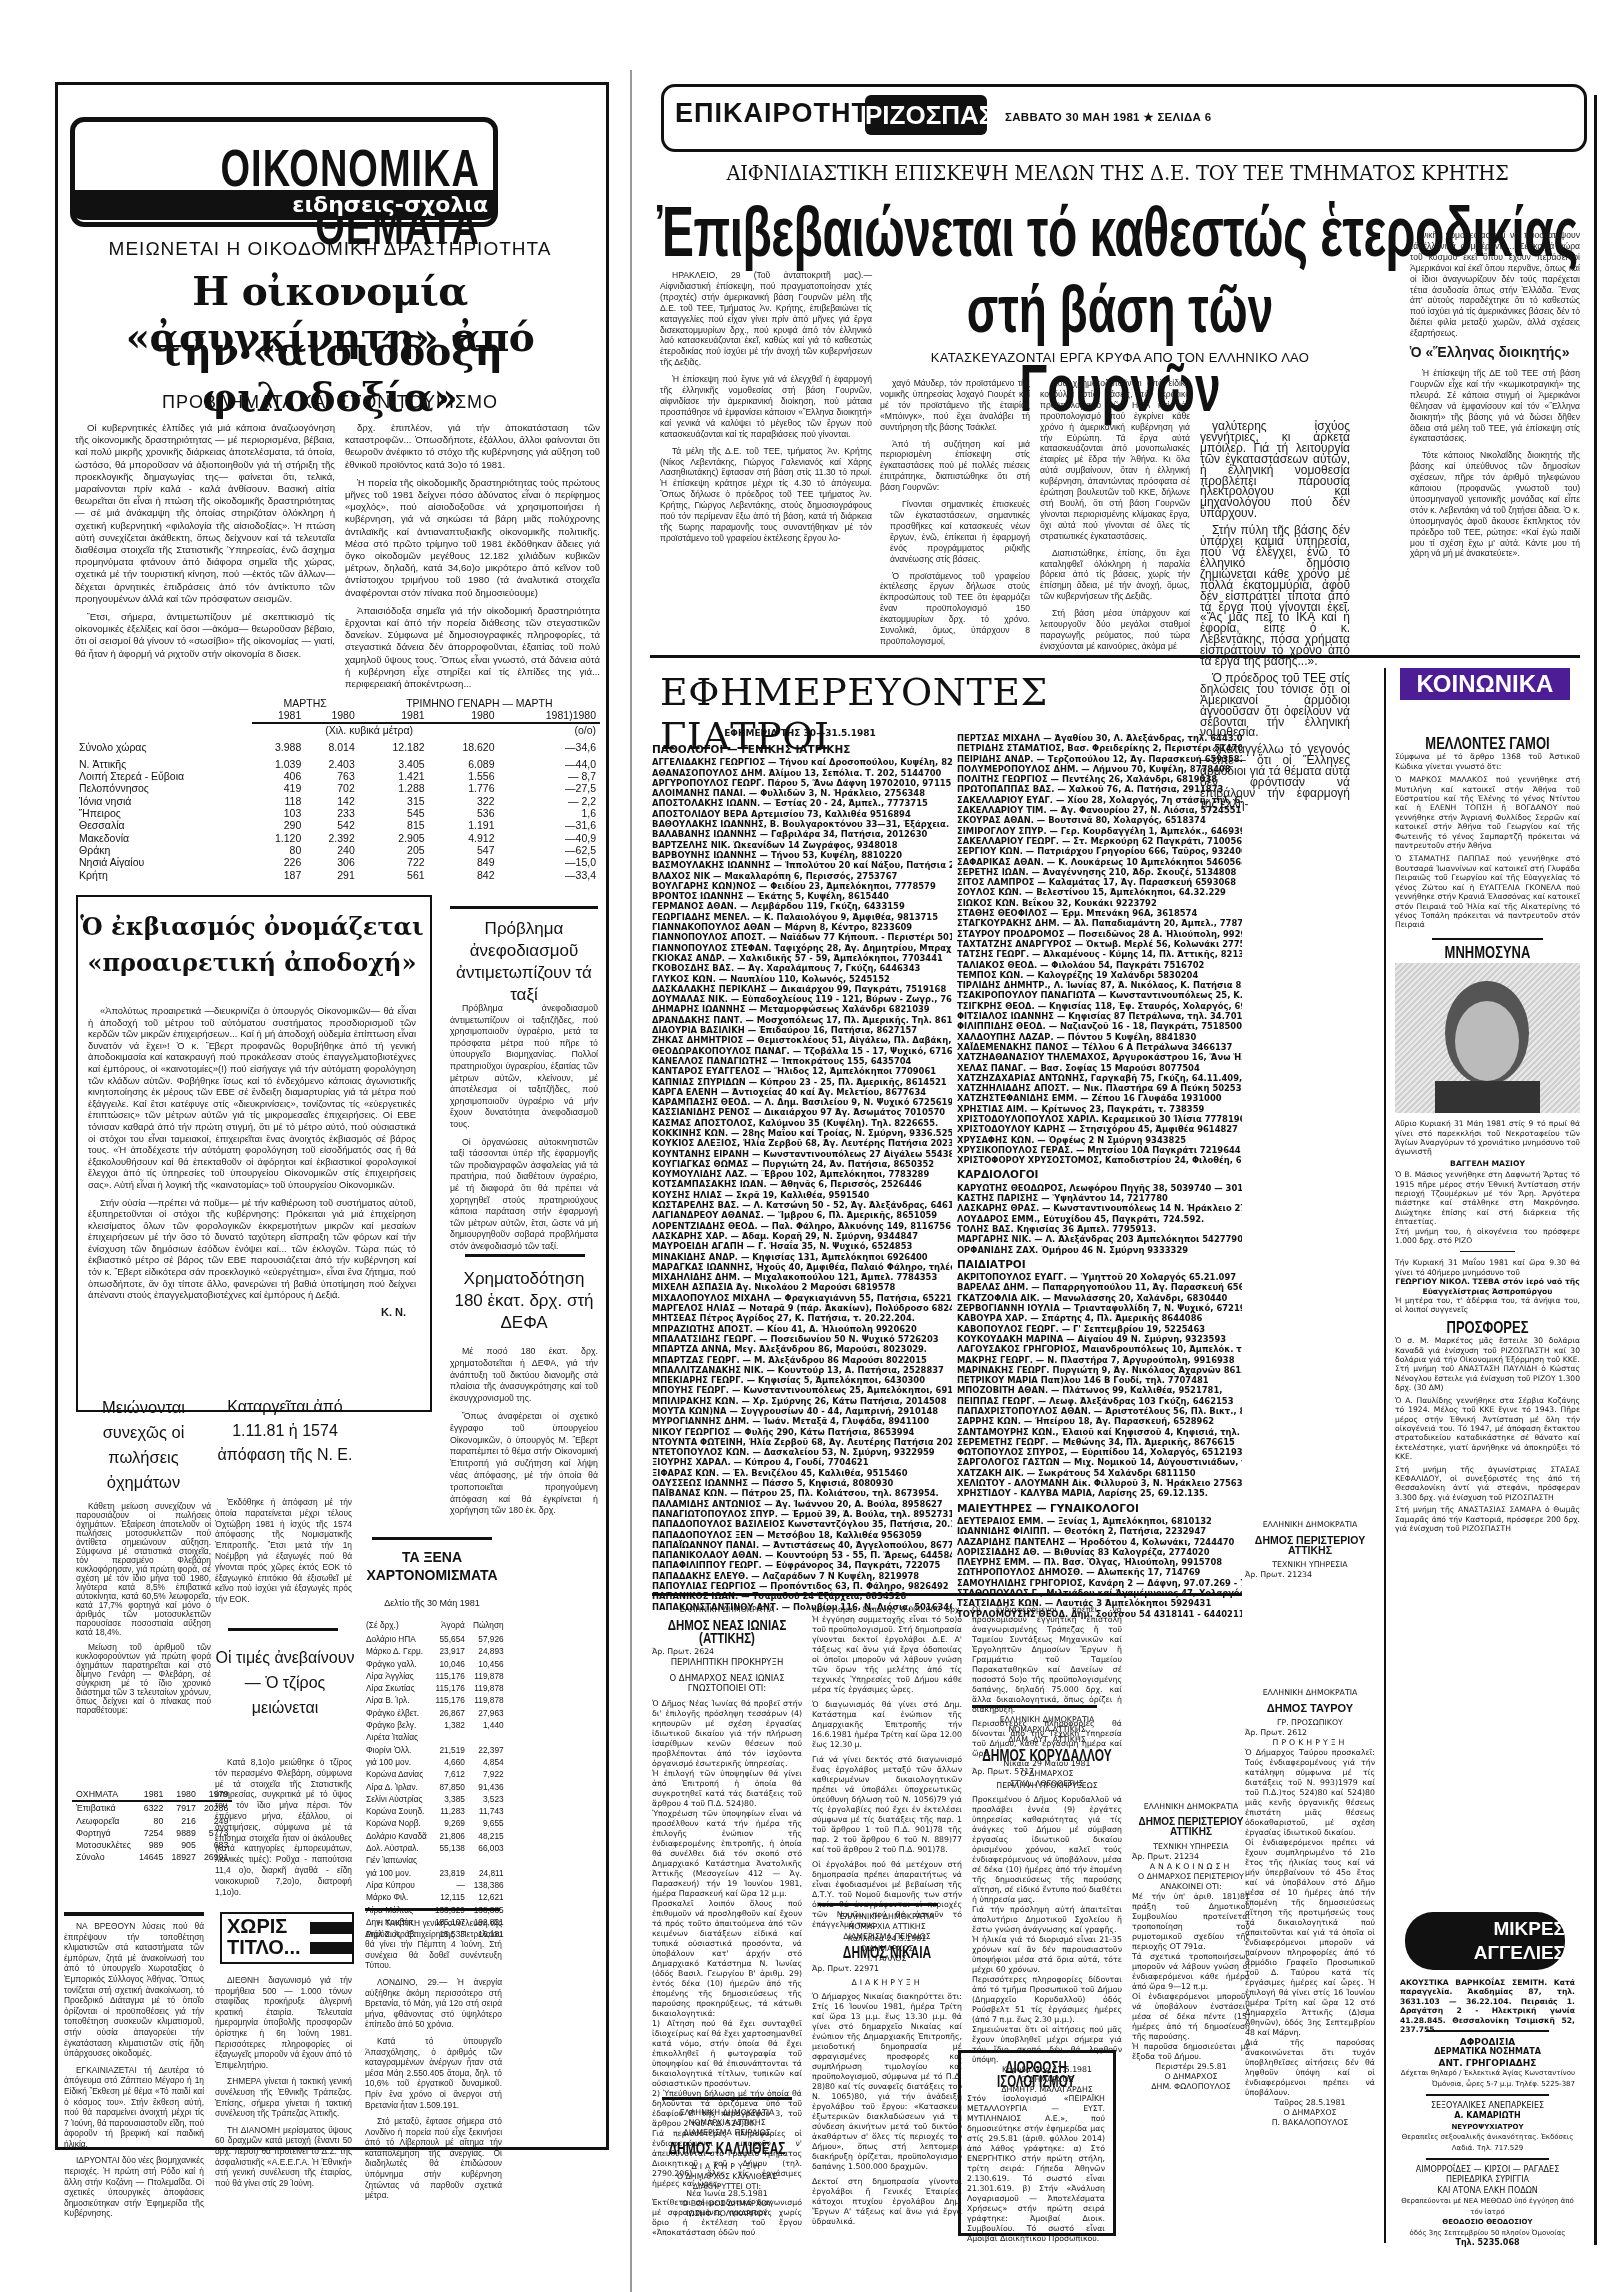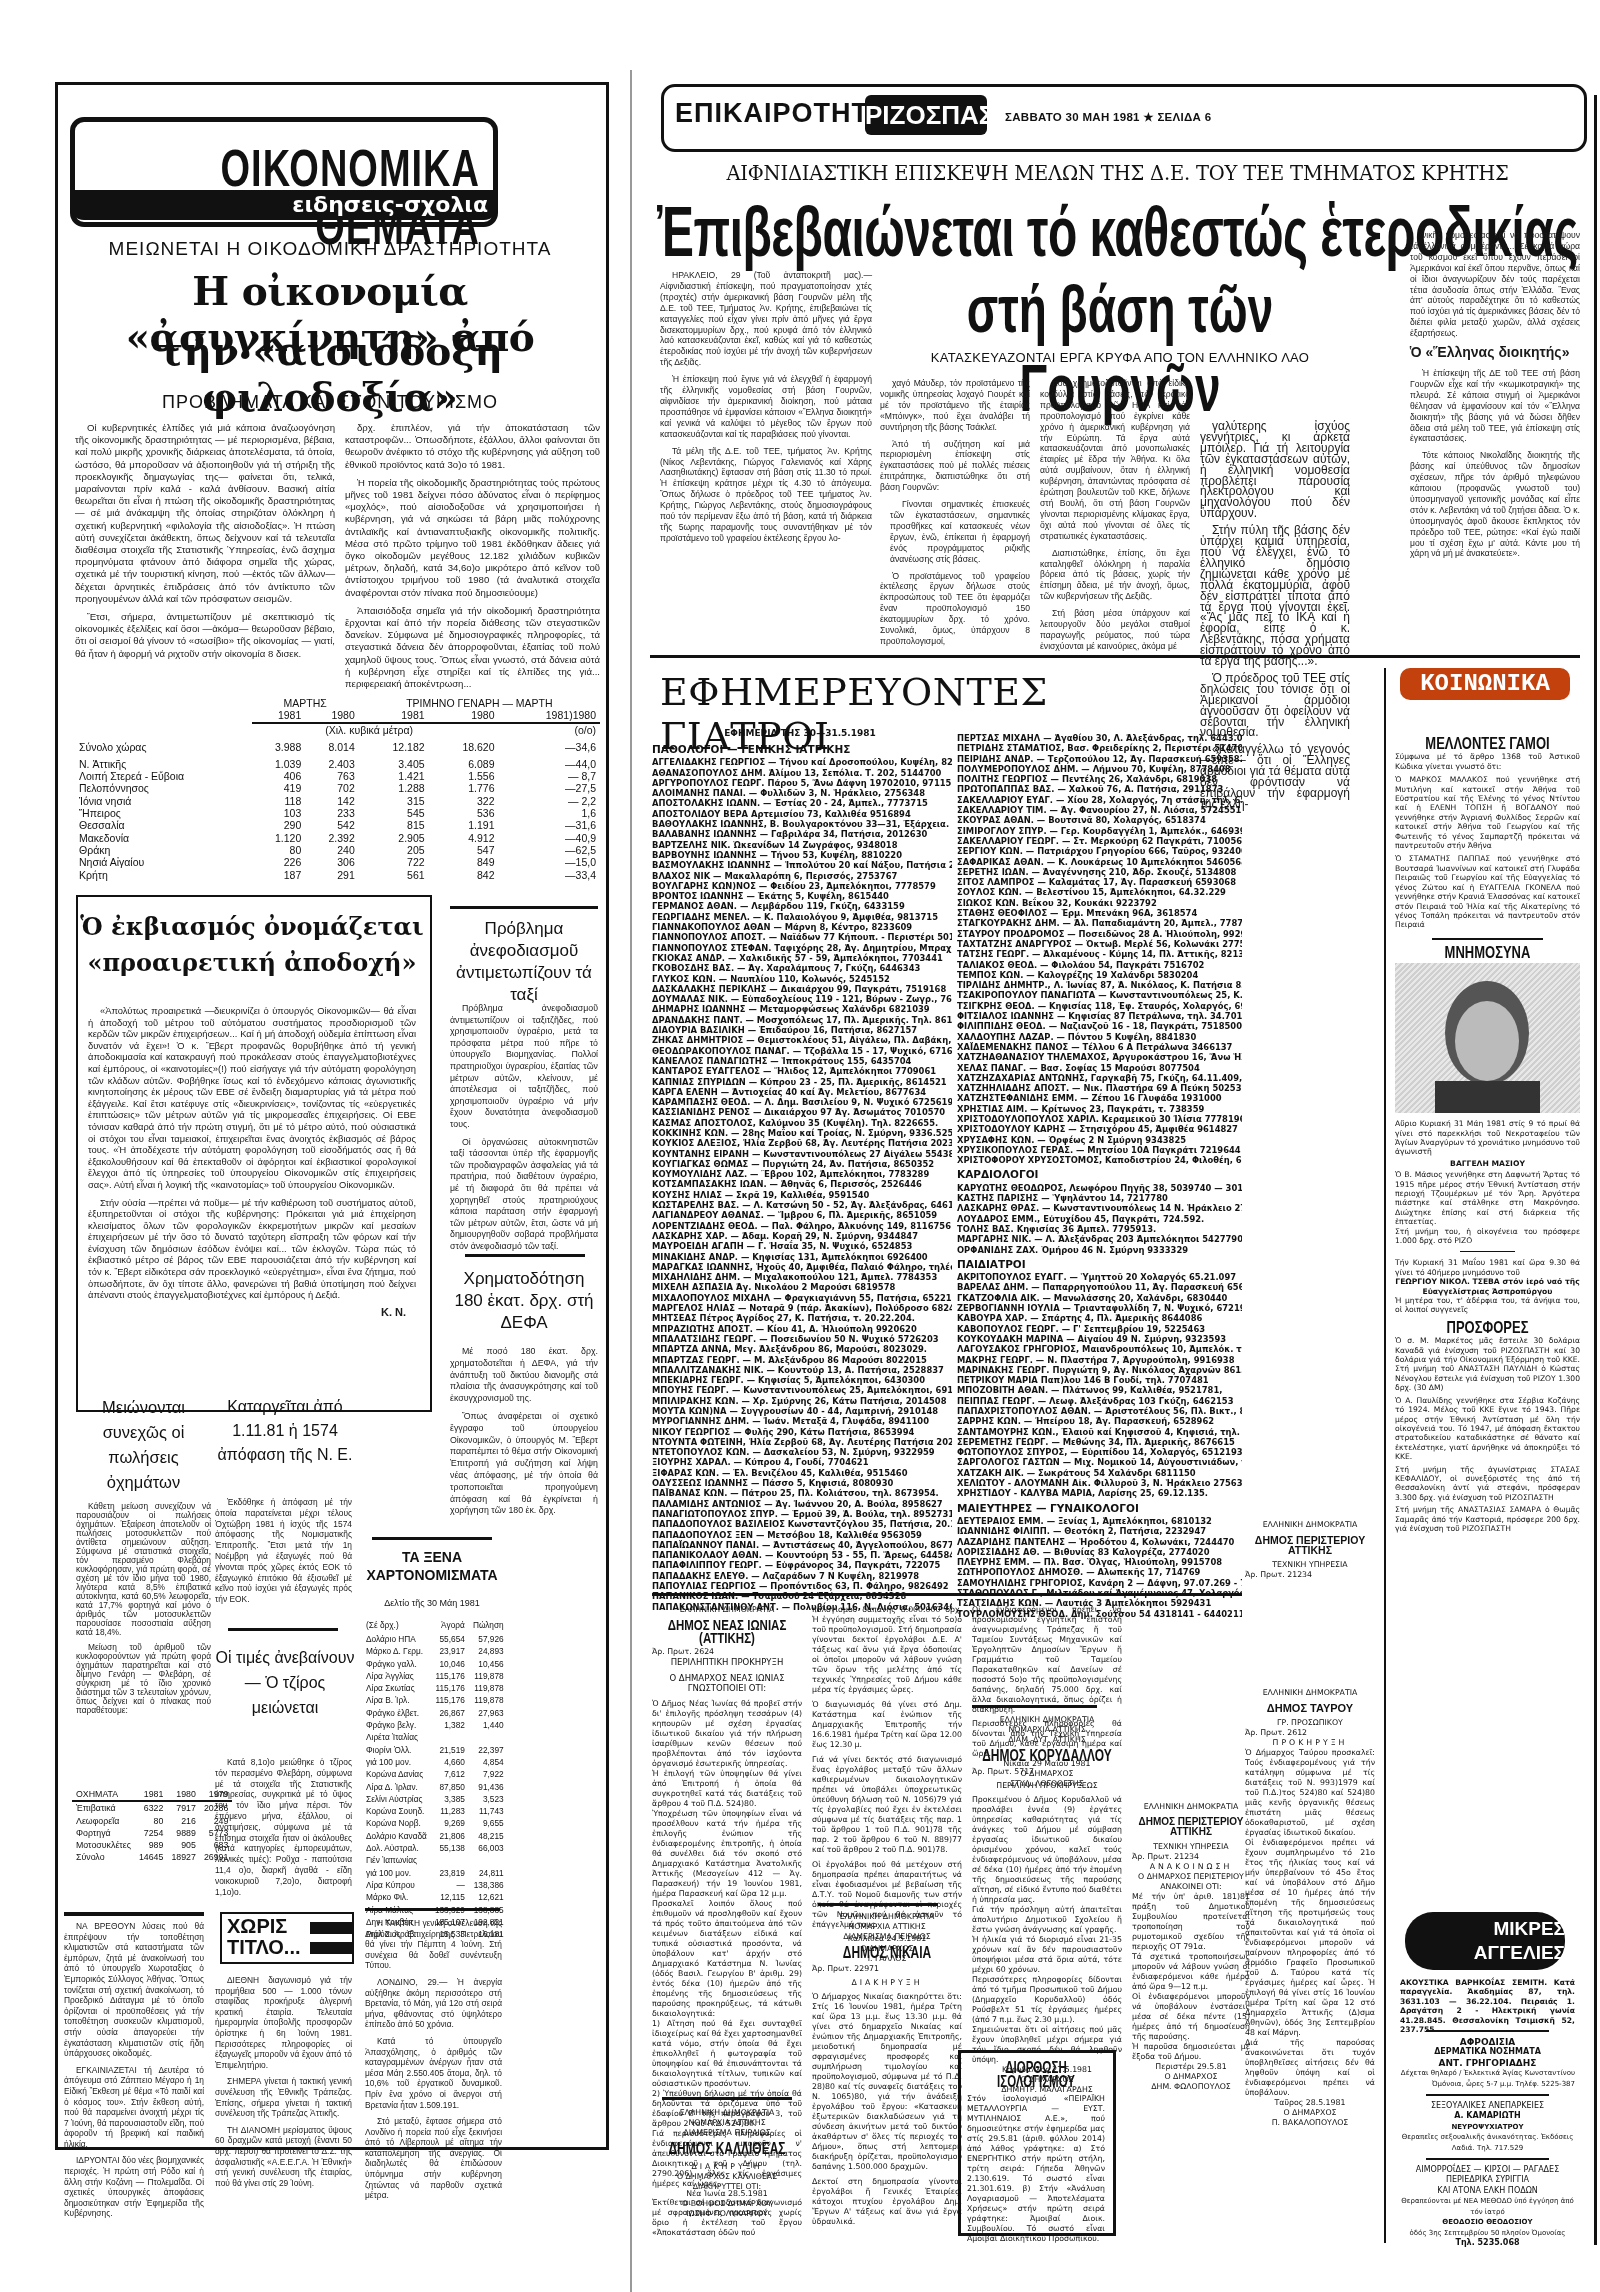--- a/index.html
+++ b/index.html
@@ -750,21 +750,21 @@
   <div class="c" style="letter-spacing:3px;">ΠΡΟΚΗΡΥΞΗ</div>
   <div>Ὁ Δήμαρχος Ταύρου προσκαλεῖ: Τούς ἐνδιαφερομένους γιά τήν κατάληψη σύμφωνα μέ τίς διατάξεις τοῦ Ν. 993)1979 καί τοῦ Π.Δ.)τος 524)80 καί 524)80 μιᾶς κενῆς ὀργανικῆς θέσεως ἐπιστάτη μιᾶς θέσεως ὁδοκαθαριστοῦ, μέ σχέση ἐργασίας ἰδιωτικοῦ δικαίου.</div>
   <div>Οἱ ἐνδιαφερόμενοι πρέπει νά ἔχουν συμπληρωμένο τό 21ο ἔτος τῆς ἡλικίας τους καί νά μήν ὑπερβαίνουν τό 45ο ἔτος καί νά ὑποβάλουν στό Δῆμο μέσα σέ 10 ἡμέρες ἀπό τήν ἑπομένη τῆς δημοσιεύσεως αἴτηση τῆς προτιμήσεώς τους τά δικαιολογητικά πού ἀπαιτοῦνται καί γιά τά ὁποῖα οἱ ἐνδιαφερόμενοι μποροῦν νά παίρνουν πληροφορίες ἀπό τό ἁρμόδιο Γραφεῖο Προσωπικοῦ τοῦ Δ. Ταύρου κατά τίς ἐργάσιμες ἡμέρες καί ὧρες. Ἡ ἐπιλογή θά γίνει στίς 16 Ἰουνίου ἡμέρα Τρίτη καί ὥρα 12 στό Δημαρχεῖο Ἀττικῆς (Δ)σμα Ἀθηνῶν), ὁδός 3ης Σεπτεμβρίου 48 καί Μάρνη.</div>
   <div>Διά τῆς παρούσας ἀνακοινώνεται ὅτι τυχόν ὑποβληθεῖσες αἰτήσεις δέν θά ληφθοῦν ὑπόψη καί οἱ ἐνδιαφερόμενοι πρέπει νά ὑποβάλουν.</div>
   <div class="c">Ταῦρος 28.5.1981</div>
   <div class="c">Ο ΔΗΜΑΡΧΟΣ</div>
   <div class="c">Π. ΒΑΚΑΛΟΠΟΥΛΟΣ</div>
 </div>
 
 <div class="abs vrule" style="left:1384px;top:668px;height:1575px;width:2px;"></div>
-<div class="abs" style="left:1400px;top:668px;width:170px;height:32px;background:#c2410c;color:#fff;font-family:Liberation Mono, monospace;font-weight:bold;font-size:24px;line-height:32px;text-align:center;border-radius:10px;">ΚΟΙΝΩΝΙΚΑ</div>
+<div class="abs" style="left:1400px;top:668px;width:170px;height:32px;background:#4c1d95;color:#fff;font-family:Liberation Sans, sans-serif;font-weight:bold;font-size:24px;line-height:32px;text-align:center;">ΚΟΙΝΩΝΙΚΑ</div>
 <div class="abs ad" style="left:1395px;top:735px;width:185px;font-size:7.6px;line-height:9.4px;">
   <div class="big" style="font-size:13px;">ΜΕΛΛΟΝΤΕΣ ΓΑΜΟΙ</div>
   <div style="margin:4px 0;">Σύμφωνα μέ τό ἄρθρο 1368 τοῦ Ἀστικοῦ Κώδικα γίνεται γνωστό ὅτι:</div>
   <div style="margin:4px 0;">Ὁ ΜΑΡΚΟΣ ΜΑΛΑΚΟΣ πού γεννήθηκε στή Μυτιλήνη καί κατοικεῖ στήν Ἀθήνα τοῦ Εὐστρατίου καί τῆς Ἑλένης τό γένος Ντίντου καί ἡ ΕΛΕΝΗ ΤΟΠΣΗ ἤ ΒΟΓΔΑΝΟΥ πού γεννήθηκε στήν Ἀγριανή Φυλλίδος Σερρῶν καί κατοικεῖ στήν Ἀθήνα τοῦ Γεωργίου καί τῆς Φωτεινῆς τό γένος Σαμπαρτζῆ πρόκειται νά παντρευτοῦν στήν Ἀθήνα</div>
   <div style="margin:4px 0;">Ὁ ΣΤΑΜΑΤΗΣ ΠΑΠΠΑΣ πού γεννήθηκε στό Βουτσαρά Ἰωαννίνων καί κατοικεῖ στή Γλυφάδα Πειραιῶς τοῦ Γεωργίου καί τῆς Εὐαγγελίας τό γένος Ζώτου καί ἡ ΕΥΑΓΓΕΛΙΑ ΓΚΟΝΕΛΑ πού γεννήθηκε στήν Κρανιά Ἐλασσόνας καί κατοικεῖ στόν Πειραιά τοῦ Ἠλία καί τῆς Αἰκατερίνης τό γένος Τοπάλη πρόκειται νά παντρευτοῦν στόν Πειραιά</div>
   <div style="height:2px;background:#111;width:60%;margin:8px auto;"></div>
   <div class="big" style="font-size:13px;">ΜΝΗΜΟΣΥΝΑ</div>
   <div class="photo" style="height:150px;margin:6px 0;position:relative;">
     <svg width="185" height="150" viewBox="0 0 185 150">
       <ellipse cx="92" cy="70" rx="42" ry="52" fill="#555"></ellipse>

